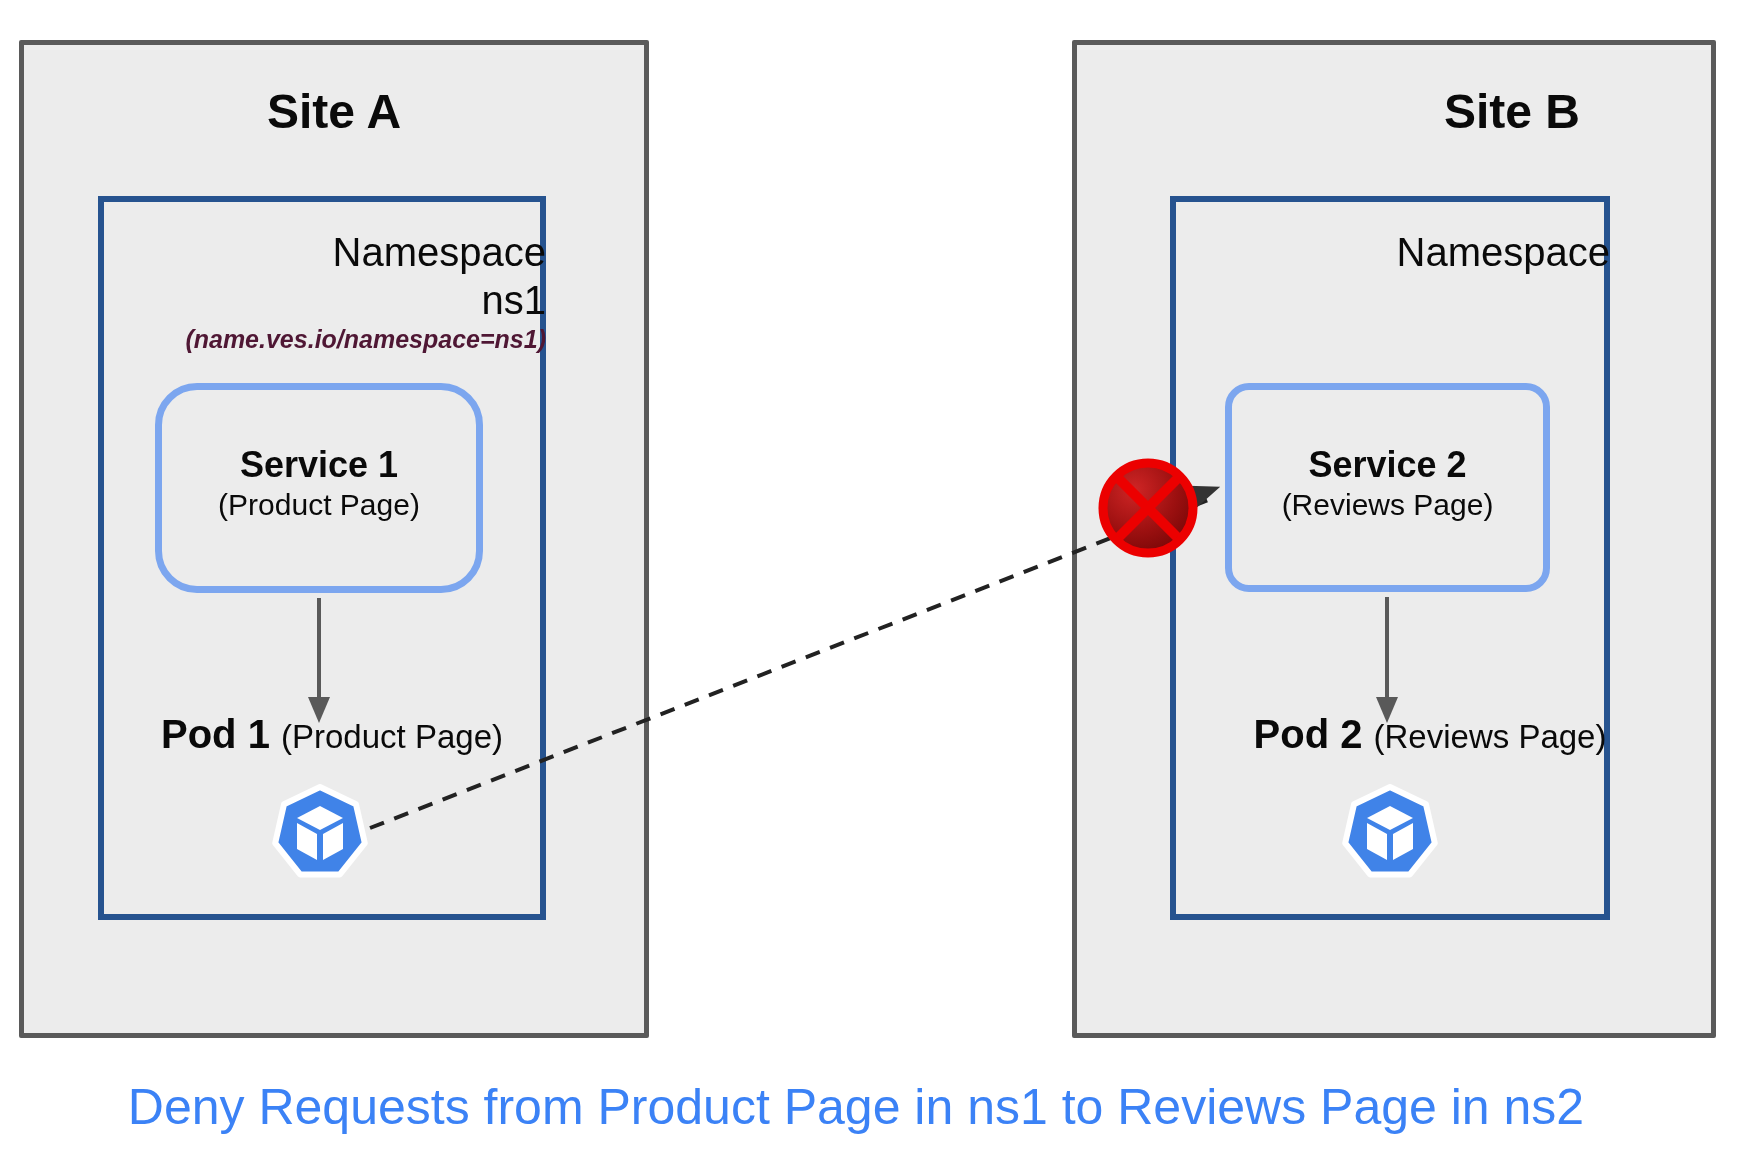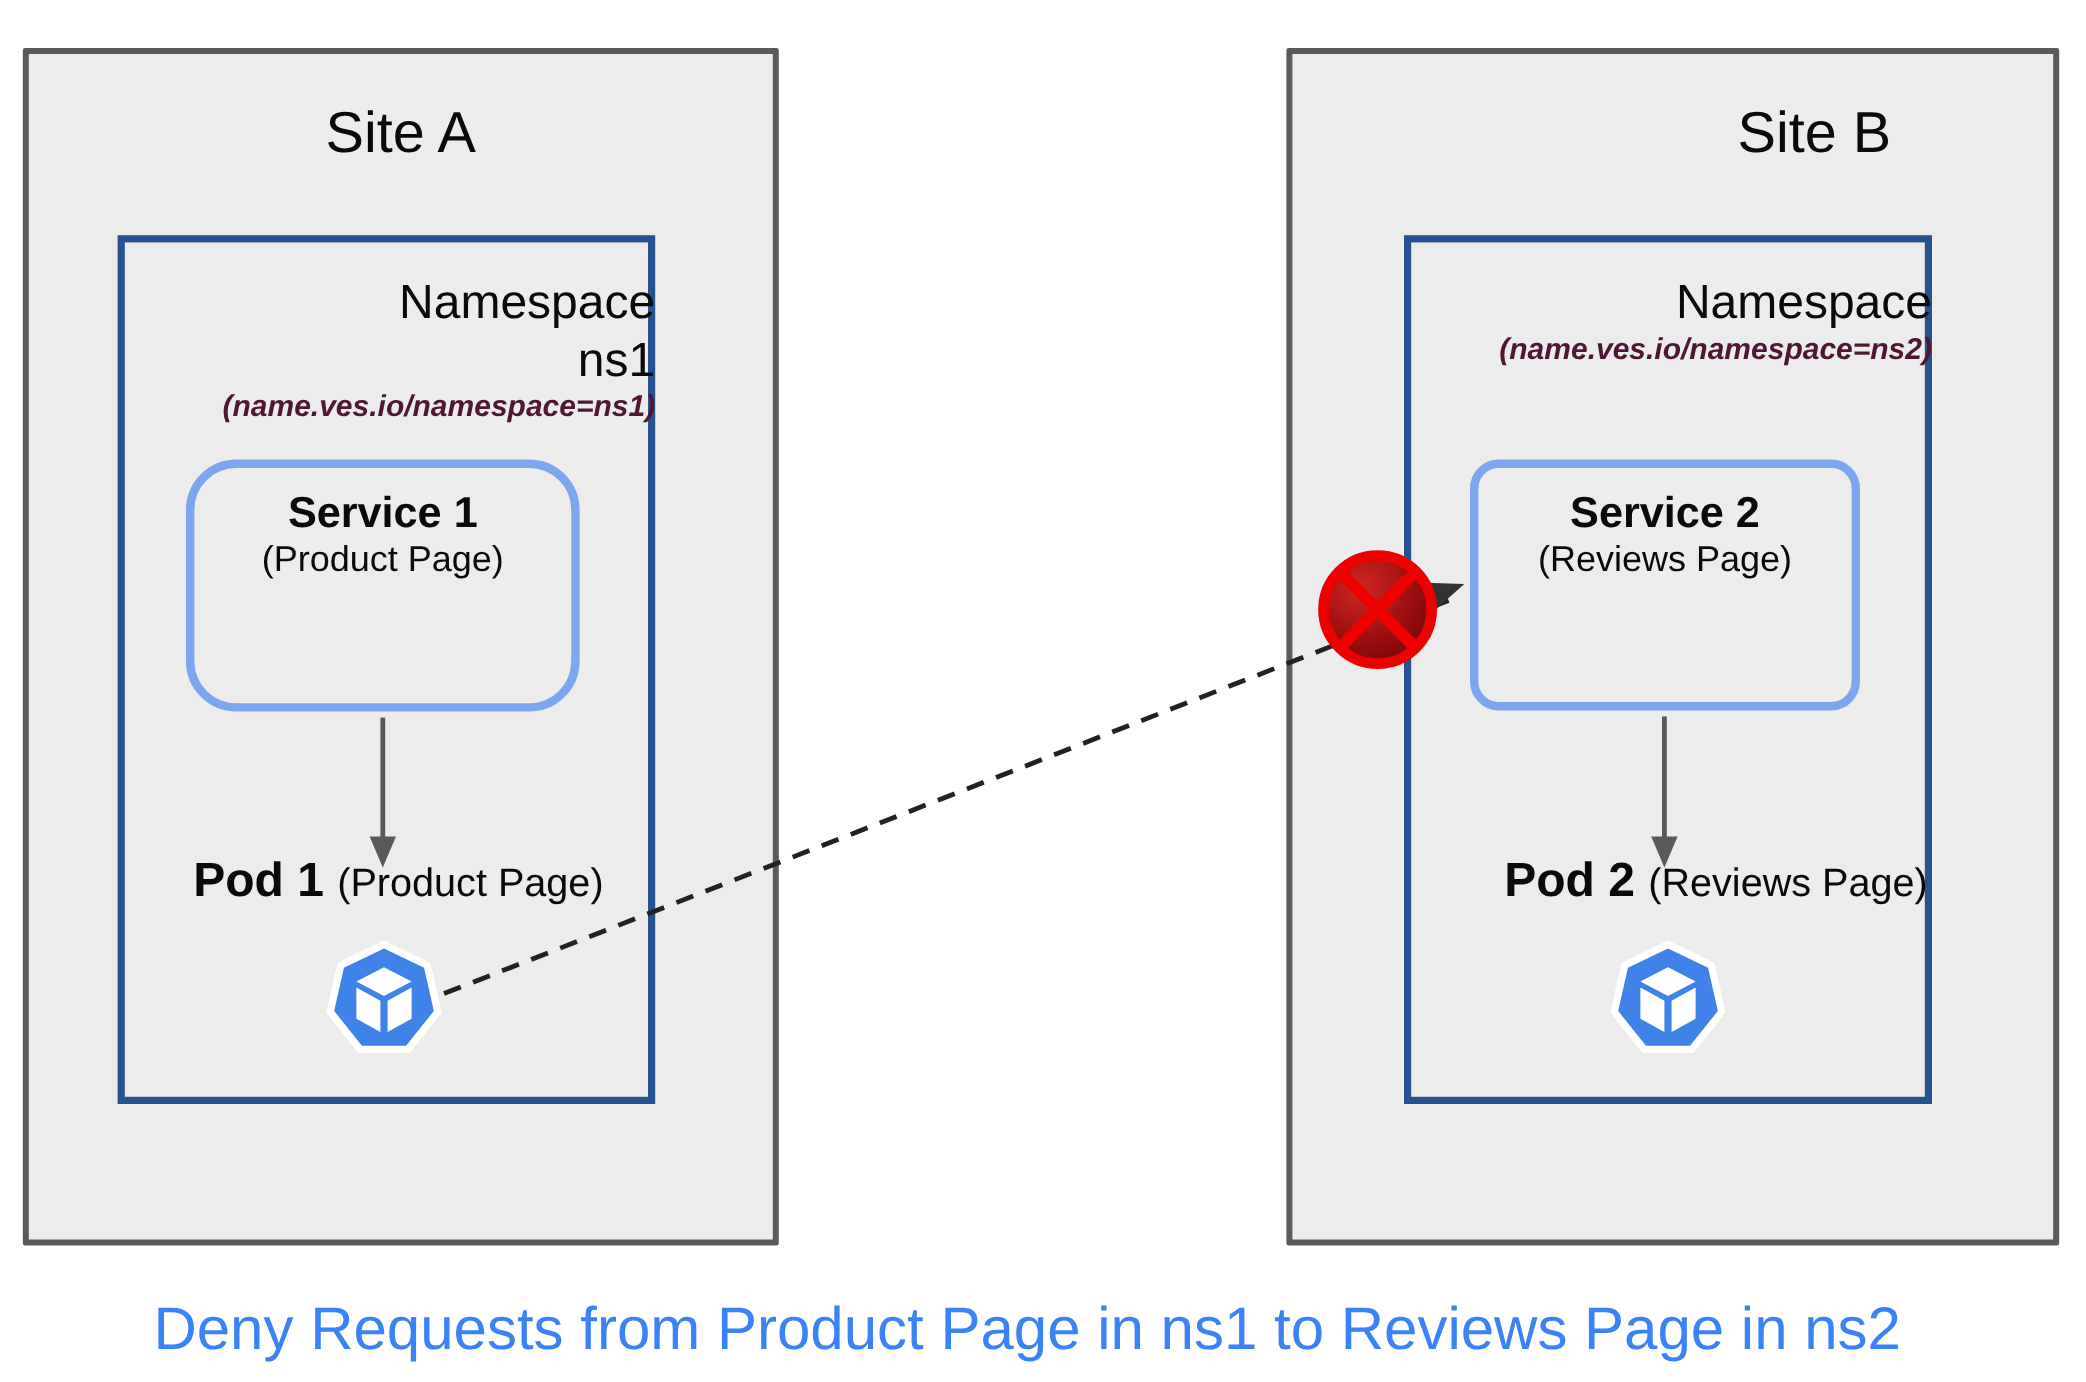--- a/index.html
+++ b/index.html
@@ -15,21 +15,21 @@
     position:absolute;
     background:var(--site-fill,#ececec);
     border:5px solid var(--site-border,#5a5a5a);
     box-sizing:border-box;
     border-radius:2px;
   }
   .site-title{
     position:absolute;
     text-align:center;
     font-size:48px;
-    font-weight:normal;
+    font-weight:bold;
     letter-spacing:0px;
   }
   .ns-box{
     position:absolute;
     border:6px solid var(--namespace-border,#26538f);
     box-sizing:border-box;
     background:transparent;
   }
   .ns-text{
     position:absolute;
@@ -44,21 +44,21 @@
     font-weight:bold;
     font-style:italic;
     color:var(--annotation-maroon,#4f1734);
   }
   .service-box{
     position:absolute;
     border:7px solid var(--service-border,#7ca6ef);
     border-radius:42px;
     box-sizing:border-box;
     text-align:center;
-    padding-top:16px;
+    padding-top:54px;
   }
   .service-title{
     font-size:36px;
     font-weight:bold;
     line-height:42px;
   }
   .service-subtitle{
     font-size:30px;
     line-height:38px;
   }
@@ -110,21 +110,20 @@
     <span class="pod-sub">(Product Page)</span>
   </div>
 
   <div class="site-panel" style="left:1072px;top:40px;width:644px;height:998px;"></div>
   <div class="site-title" style="left:1132px;top:84px;width:760px;">Site B</div>
 
   <div class="ns-box" style="left:1170px;top:196px;width:440px;height:724px;"></div>
 
   <div class="ns-text" style="left:1170px;top:228px;width:440px;">
     <div>Namespace</div>
-    <div class="ns-annotation">(name.ves.io/namespace=ns2)</div>
   </div>
 
   <div class="service-box" style="left:1225px;top:383px;width:325px;height:209px;border-radius:24px;">
     <div class="service-title">Service 2</div>
     <div class="service-subtitle">(Reviews Page)</div>
   </div>
 
   <div class="pod-label" style="left:1170px;top:712px;width:500px;">
     <span class="pod-name">Pod 2</span>
     <span class="pod-sub">(Reviews Page)</span>

